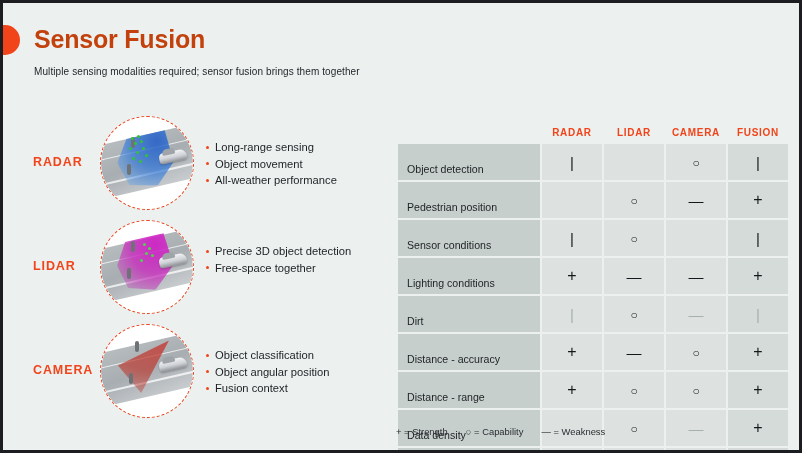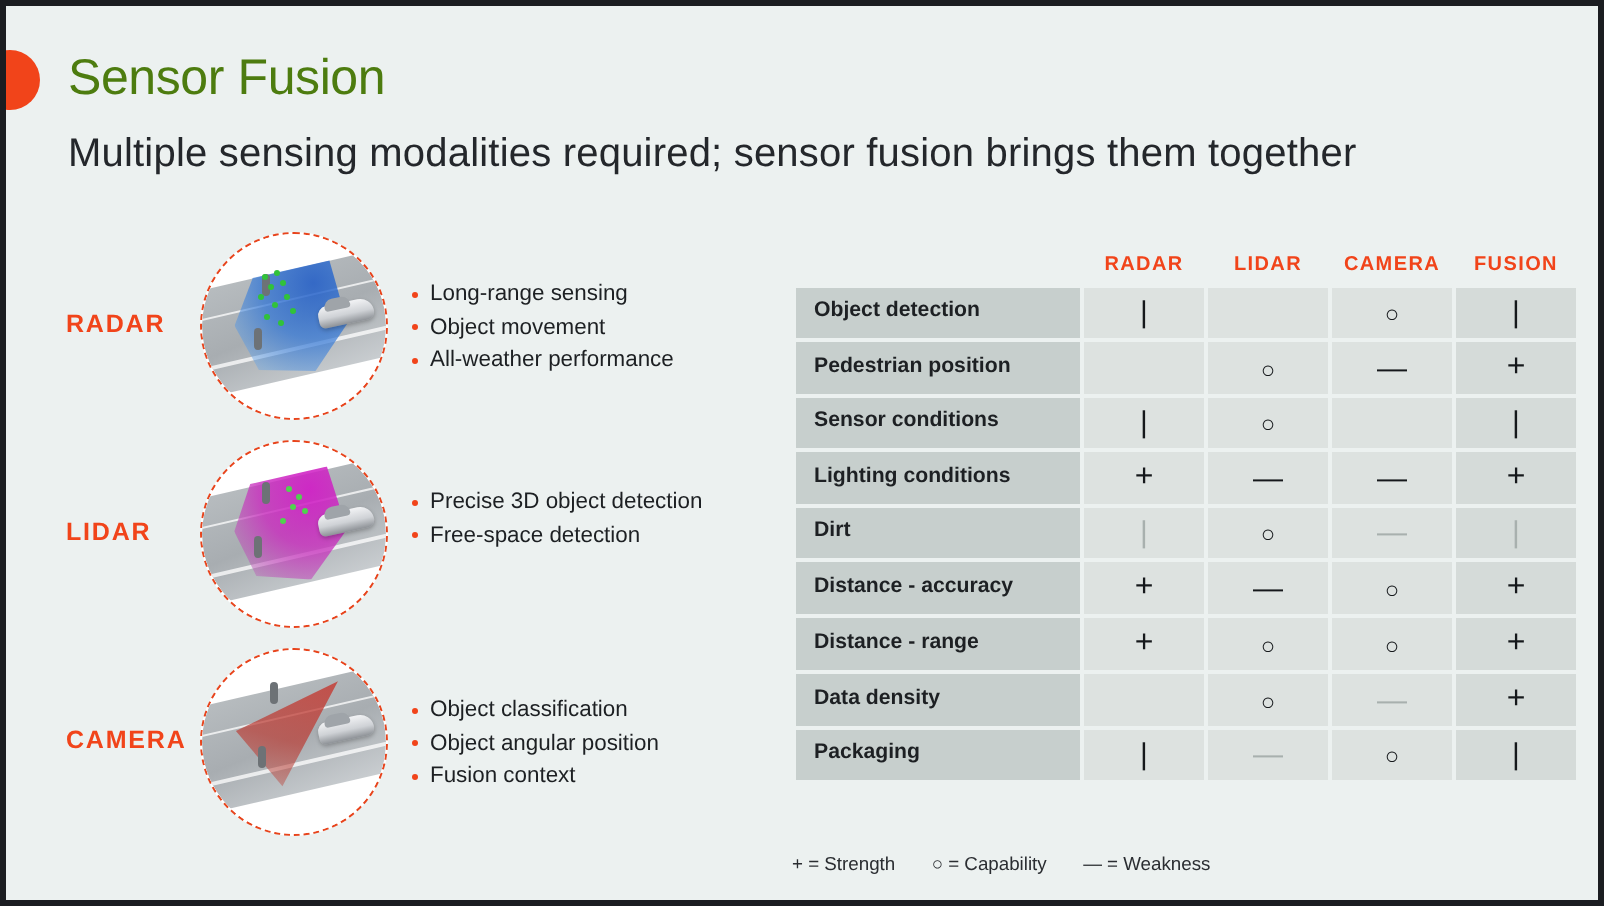--- a/index.html
+++ b/index.html
@@ -30,30 +30,30 @@
     height: 30px;
     border-radius: 50%;
     background: #f1441a;
   }
 
   .title {
     position: absolute;
     left: 31px;
     top: 22px;
     font-size: 25px;
-    font-weight: normal;
-    color: #4d7c0f;
+    font-weight: bold;
+    color: #c2410c;
     letter-spacing: -0.2px;
   }
 
   .subtitle {
     position: absolute;
     left: 31px;
     top: 63px;
-    font-size: 20px;
+    font-size: 10px;
     color: #24272b;
     letter-spacing: 0.1px;
   }
 
   
   .modalities {
     position: absolute;
     left: 0;
     top: 112px;
     width: 390px;
@@ -219,24 +219,23 @@
     letter-spacing: 0.7px;
     padding: 0 0 4px 0;
     text-align: center;
     background: transparent;
     width: 60px;
   }
   table.mx td.rowlabel {
     background: #c7cfcd;
     color: #1d2023;
     font-size: 10.6px;
-    padding: 2px 0 5px 9px;
+    padding: 18px 0 5px 9px;
     height: 13px;
     white-space: nowrap;
-    font-weight: bold;
   }
   table.mx td.cell {
     background: #dde2e0;
     text-align: center;
     font-size: 14px;
     color: #15181b;
     height: 13px;
     line-height: 13px;
     padding: 5px 0;
   }
@@ -323,21 +322,21 @@
             <div class="dotcluster" style="left:21px;top:8px"></div>
             <div class="dotcluster" style="left:18px;top:13px"></div>
             <div class="dotcluster" style="left:24px;top:15px"></div>
             <div class="dotcluster" style="left:13px;top:20px"></div>
           </div>
           <div class="car"></div>
         </div>
       </div>
       <div class="bullets">
         <div class="bullet">Precise 3D object detection</div>
-        <div class="bullet">Free-space detection</div>
+        <div class="bullet">Free-space together</div>
       </div>
     </div>
 
     <div class="modality">
       <div class="mod-label">CAMERA</div>
       <div class="mod-circle">
         <div class="scene">
           <div class="road">
             <div class="lane l1"></div>
             <div class="lane l2"></div>

